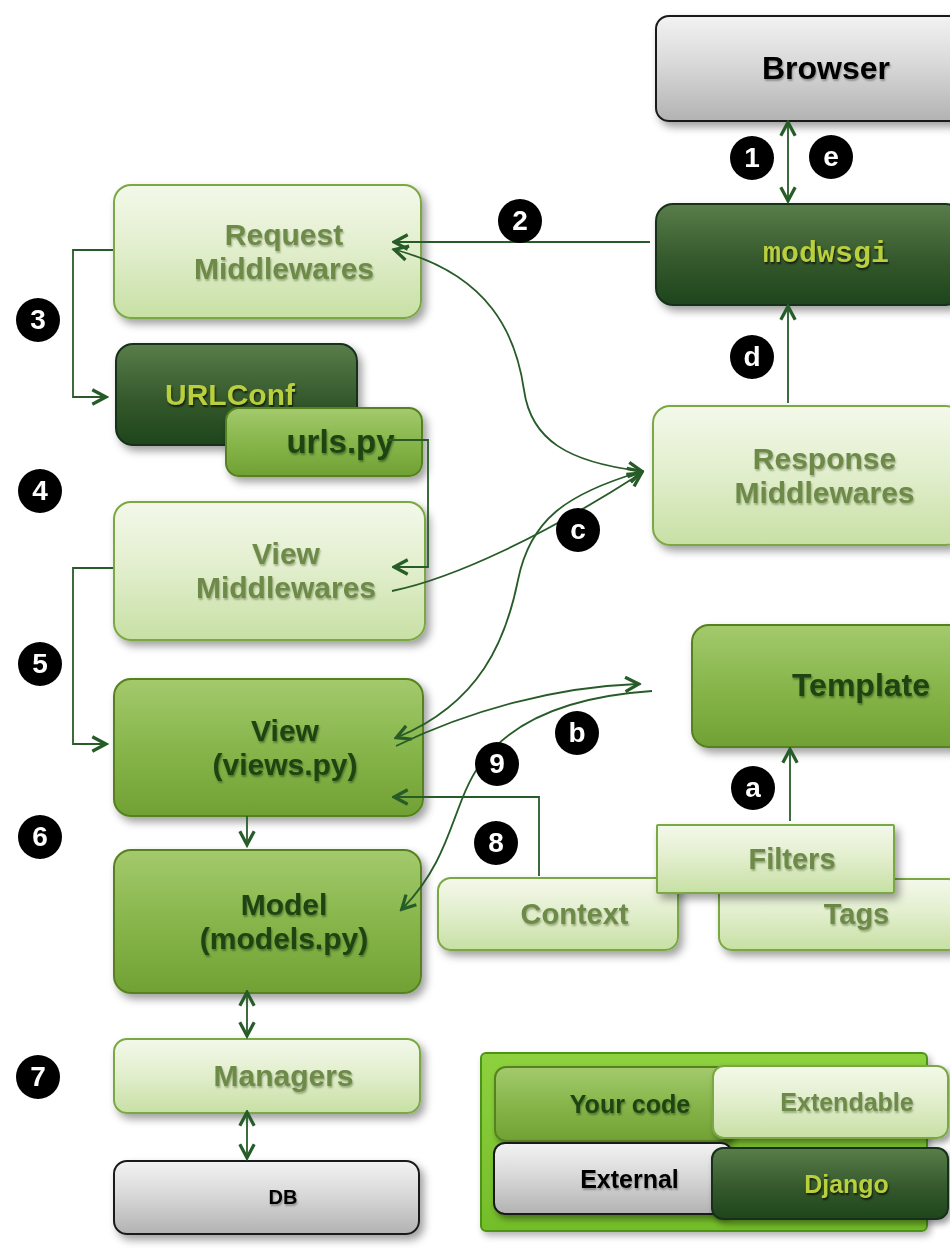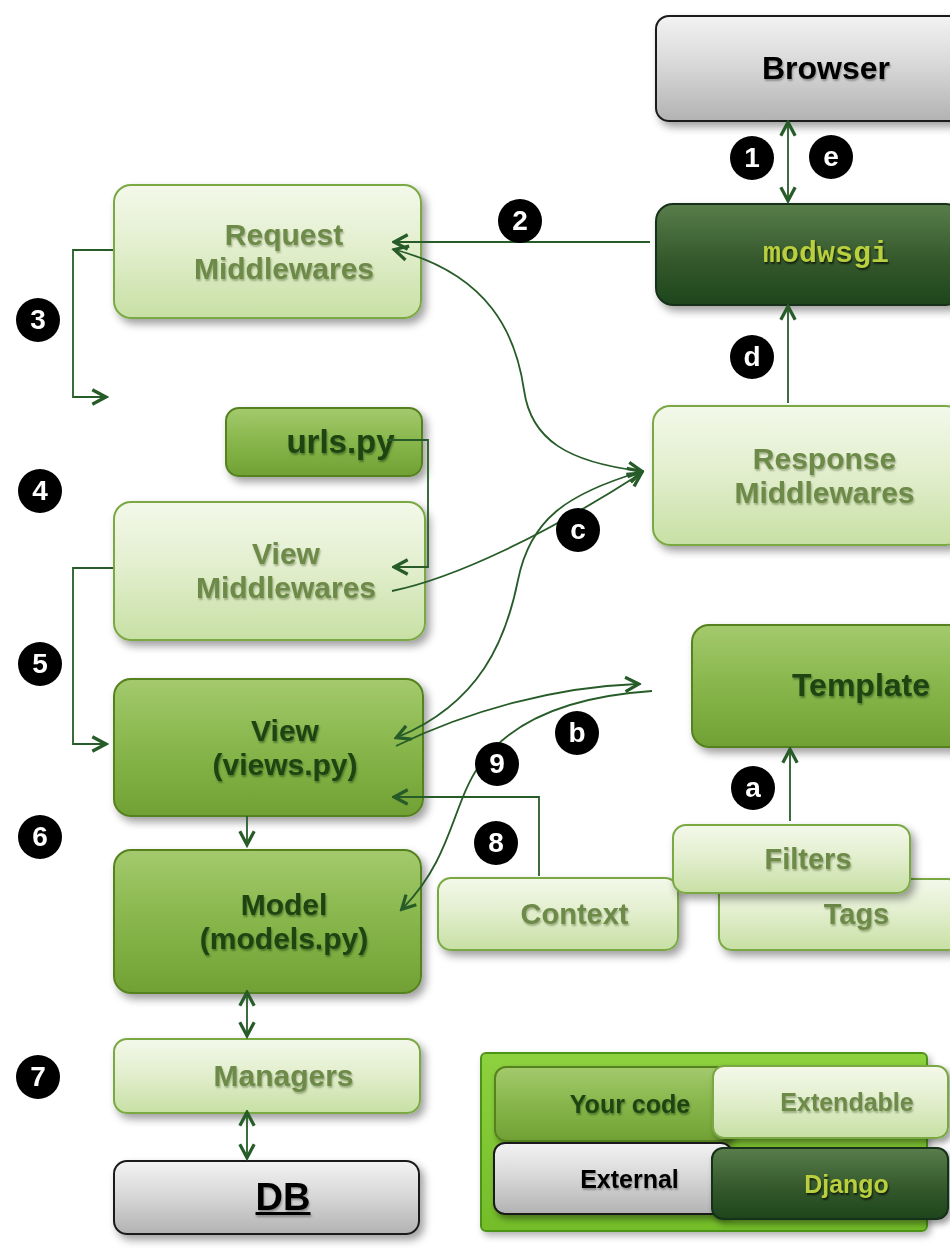--- a/index.html
+++ b/index.html
@@ -35,24 +35,24 @@
   
   #n-browser{left:655px;top:15px;width:272px;height:103px;font-size:32px;}
   #n-modwsgi{left:655px;top:203px;width:272px;height:99px;font-size:30px;font-family:Liberation Mono, monospace;}
   #n-request-mw{left:113px;top:184px;width:272px;height:131px;font-size:30px;}
   #n-urlconf{left:115px;top:343px;width:243px;height:103px;font-size:30px;padding-right:46px;box-sizing:border-box;z-index:1;}
   #n-urls-py{left:225px;top:407px;width:161px;height:66px;font-size:33px;border-radius:14px;z-index:2;}
   #n-view-mw{left:113px;top:501px;width:276px;height:136px;font-size:30px;}
   #n-view{left:113px;top:678px;width:274px;height:135px;font-size:30px;}
   #n-model{left:113px;top:849px;width:272px;height:141px;font-size:30px;}
   #n-managers{left:113px;top:1038px;width:271px;height:72px;font-size:30px;border-radius:14px;}
-  #n-db{left:113px;top:1160px;width:270px;height:71px;font-size:38px;text-decoration:underline;}
+  #n-db{left:113px;top:1160px;width:270px;height:71px;font-size:20px;}
   #n-response-mw{left:652px;top:405px;width:275px;height:137px;font-size:30px;}
   #n-template{left:691px;top:624px;width:270px;height:120px;font-size:32px;}
-  #n-filters{left:656px;top:824px;width:202px;height:66px;font-size:29px;border-radius:14px;z-index:2;margin-left:16px;}
+  #n-filters{left:656px;top:824px;width:202px;height:66px;font-size:29px;border-radius:2px;z-index:2;}
   #n-tags{left:718px;top:878px;width:207px;height:69px;font-size:29px;border-radius:14px;z-index:1;}
   #n-context{left:437px;top:877px;width:205px;height:70px;font-size:29px;border-radius:14px;}
   
   .legend{
     position:absolute;left:480px;top:1052px;width:448px;height:180px;
     background:linear-gradient(to bottom,#8ed13f,#74bd29);
     border:2px solid #4c9418;border-radius:6px;z-index:1;
     box-shadow:3px 4px 7px rgba(0,0,0,0.3);box-sizing:border-box;
   }
   .legend .node{position:absolute;box-shadow:3px 4px 6px rgba(0,0,0,0.4);font-size:25px;border-radius:12px;}
@@ -103,20 +103,21 @@
     <path d="M392,591 C455,578 545,535 640,474" marker-end="url(#ah)"></path>
     <path d="M398,737 C480,703 506,640 518,580 C530,520 566,494 640,472" marker-start="url(#ah)" marker-end="url(#ah)"></path>
     <path d="M396,746 C470,710 556,687 637,684" marker-end="url(#ah)"></path>
     <path d="M652,691 C562,697 508,724 479,766 C452,805 452,858 403,908" marker-end="url(#ah)"></path>
   </svg>
 
   <div class="node gray" id="n-browser">Browser</div>
   <div class="node dark" id="n-modwsgi">modwsgi</div>
   <div class="node light" id="n-request-mw">Request
 Middlewares</div>
+  <div class="node dark" id="n-urlconf">URLConf</div>
   <div class="node mid" id="n-urls-py">urls.py</div>
   <div class="node light" id="n-view-mw">View
 Middlewares</div>
   <div class="node mid" id="n-view">View
 (views.py)</div>
   <div class="node mid" id="n-model">Model
 (models.py)</div>
   <div class="node light" id="n-managers">Managers</div>
   <div class="node gray" id="n-db">DB</div>
   <div class="node light" id="n-response-mw">Response

